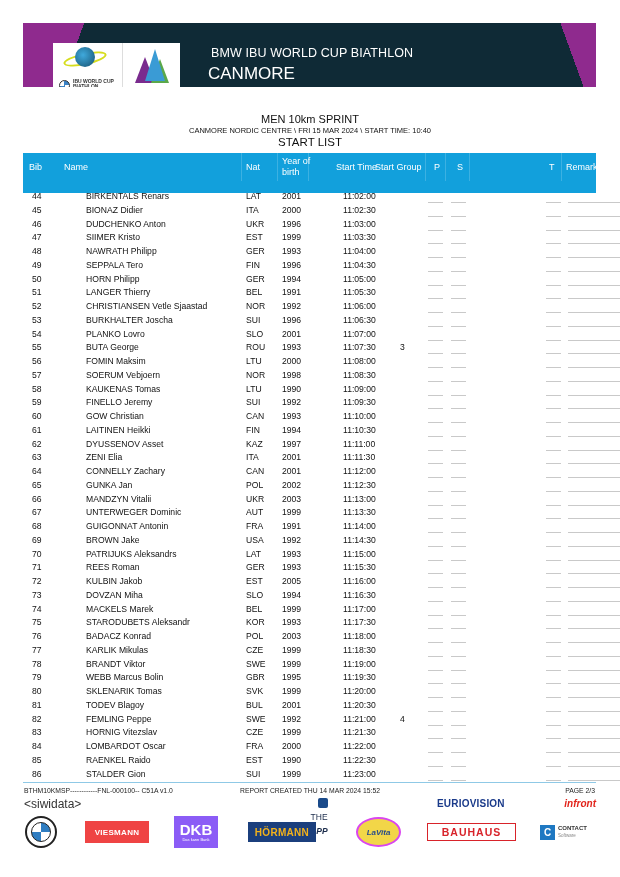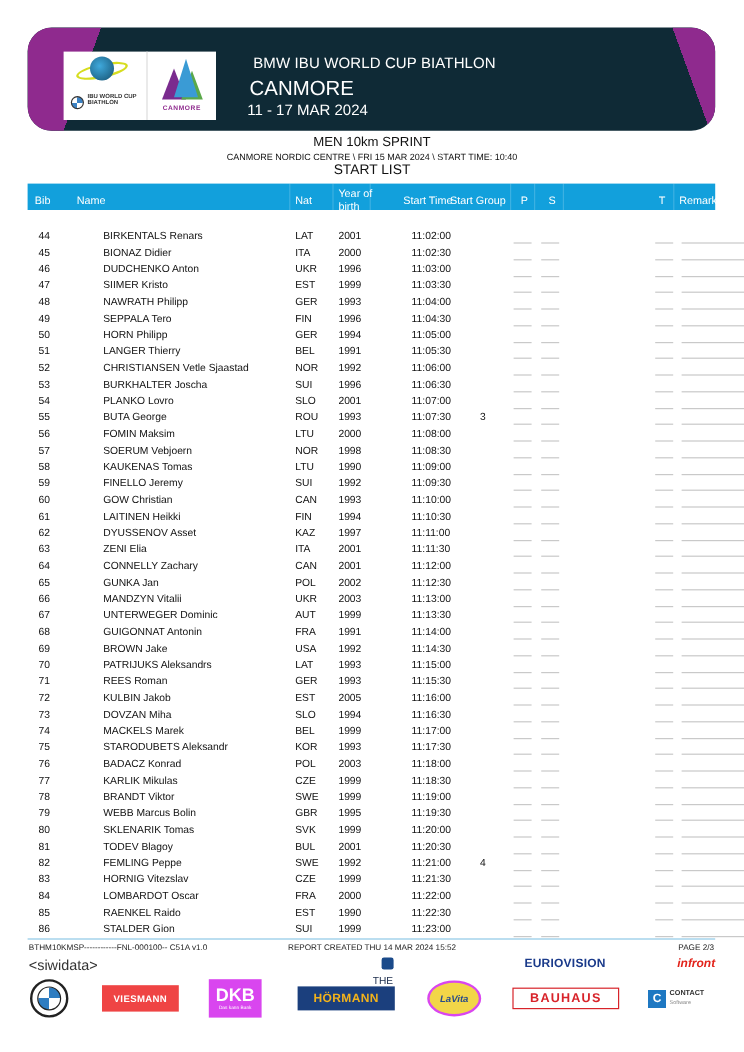--- a/index.html
+++ b/index.html
@@ -1,20 +1,20 @@
 <!DOCTYPE html>
 <html><head>
 <meta charset="utf-8">
 <style>
   * { box-sizing: border-box; margin: 0; padding: 0; }
   html, body { width: 620px; height: 877px; background: #ffffff; overflow: hidden; }
   body { font-family: "Liberation Sans", sans-serif; color: #222; position: relative; }
 
   
-  .banner { position: absolute; left: 23px; top: 23px; width: 573px; height: 86px; background: #0f2a36; overflow: hidden; border-radius: 20px; }
+  .banner { position: absolute; left: 23px; top: 23px; width: 573px; height: 64px; background: #0f2a36; overflow: hidden; }
   .banner .purple-left2 { position: absolute; left: 0; top: 0; width: 80px; height: 86px; background: linear-gradient(110deg, #8f2a8e 0 55%, transparent 55%); }
   .banner .purple-right { position: absolute; right: 0; top: 0; width: 40px; height: 86px; background: linear-gradient(250deg, #8f2a8e 0 50%, transparent 50%); }
   .logo-box { position: absolute; left: 30px; top: 20px; width: 127px; height: 57px; background: #fff; display: flex; }
   .logo-wc { width: 70px; height: 100%; position: relative; border-right: 1px solid #ddd; }
   .logo-wc .globe { position: absolute; left: 22px; top: 4px; width: 20px; height: 20px; border-radius: 50%; background: radial-gradient(circle at 40% 40%, #3fa9dc, #15506f); }
   .logo-wc .ring { position: absolute; left: 10px; top: 10px; width: 44px; height: 12px; border: 2px solid #d6dd1f; border-radius: 50%; transform: rotate(-12deg); }
   .logo-wc .bmw-mini { position: absolute; left: 6px; top: 37px; width: 11px; height: 11px; border-radius: 50%; border: 1px solid #333; background: conic-gradient(#3b82c4 0 25%, #fff 25% 50%, #3b82c4 50% 75%, #fff 75%); }
   .logo-wc .wc-text { position: absolute; left: 20px; top: 36px; font-size: 5px; line-height: 5px; color: #333; font-weight: bold; }
   .logo-cm { flex: 1; position: relative; }
   .logo-cm .mtn1 { position: absolute; left: 12px; top: 14px; width: 0; height: 0; border-left: 10px solid transparent; border-right: 10px solid transparent; border-bottom: 26px solid #7a2b8e; }
@@ -24,21 +24,21 @@
   .banner-title { position: absolute; left: 188px; top: 23px; color: #fff; font-size: 12.5px; letter-spacing: 0.1px; }
   .banner-city { position: absolute; left: 185px; top: 41px; color: #fff; font-size: 17px; }
   .banner-dates { position: absolute; left: 183px; top: 62px; color: #fff; font-size: 12.5px; }
 
   
   .t-event { position: absolute; left: 0; width: 620px; top: 113px; text-align: center; font-size: 11px; color: #111; }
   .t-venue { position: absolute; left: 0; width: 620px; top: 126px; text-align: center; font-size: 7.5px; color: #111; }
   .t-list { position: absolute; left: 0; width: 620px; top: 136px; text-align: center; font-size: 11.5px; color: #111; }
 
   
-  .thead { position: absolute; left: 23px; top: 153px; width: 573px; height: 22px; background: #12a0dc; color: #fff; font-size: 9px; }
+  .thead { position: absolute; left: 23px; top: 153px; width: 573px; height: 40px; background: #12a0dc; color: #fff; font-size: 9px; }
   .thead span { position: absolute; top: 0; height: 28px; display: flex; align-items: center; }
   .thead .sep { position: absolute; top: 0; width: 1px; height: 28px; background: rgba(255,255,255,0.18); }
 
   
   .rows { position: absolute; left: 23px; top: 190px; width: 573px; }
   .row { position: relative; height: 13.75px; font-size: 8.6px; color: #111; }
   .row span { position: absolute; top: 0; line-height: 13px; white-space: nowrap; }
   .row .bib { left: 9px; }
   .row .name { left: 41px; padding-left: 22px; }
   .row .nat { left: 223px; }
@@ -62,23 +62,23 @@
   .f-app .app-icon { width: 10px; height: 10px; background: #1a4a8a; border-radius: 2px; }
   .f-app b { font-style: italic; font-weight: bold; }
   .f-euro { position: absolute; left: 437px; top: 798px; font-size: 10px; color: #1a3a8a; font-weight: bold; letter-spacing: 0.2px; }
   .f-infront { position: absolute; right: 24px; top: 798px; font-size: 10px; color: #e2231a; font-weight: bold; font-style: italic; }
 
   .sponsors { position: absolute; left: 23px; top: 814px; width: 575px; height: 36px; }
   .sp { position: absolute; display: flex; align-items: center; justify-content: center; font-weight: bold; }
   .sp-bmw { left: 2px; top: 2px; width: 32px; height: 32px; border-radius: 50%; border: 2px solid #222; background: #fff; }
   .sp-bmw .inner { width: 20px; height: 20px; border-radius: 50%; background: conic-gradient(#2f7dc1 0 25%, #fff 25% 50%, #2f7dc1 50% 75%, #fff 75%); border: 1px solid #222; }
   .sp-vies { left: 62px; top: 7px; width: 64px; height: 22px; background: #ef4444; color: #fff; font-size: 8px; letter-spacing: 0.3px; }
-  .sp-dkb { left: 151px; top: 2px; width: 44px; height: 32px; background: #d946ef; color: #fff; font-size: 15px; flex-direction: column; line-height: 15px; }
+  .sp-dkb { left: 151px; top: 2px; width: 44px; height: 32px; background: #8b5cf6; color: #fff; font-size: 15px; flex-direction: column; line-height: 15px; }
   .sp-dkb small { font-size: 4px; font-weight: normal; line-height: 5px; }
-  .sp-hor { left: 225px; top: 8px; width: 81px; height: 20px; background: #1b3f7d; color: #f2b21b; font-size: 10px; letter-spacing: 0.3px; }
+  .sp-hor { left: 225px; top: 8px; width: 68px; height: 20px; background: #1b3f7d; color: #f2b21b; font-size: 10px; letter-spacing: 0.3px; }
   .sp-lav { left: 333px; top: 3px; width: 45px; height: 30px; border-radius: 50%; background: #f2d648; border: 2px solid #d946ef; color: #2a4d8a; font-size: 8px; font-style: italic; }
   .sp-bau { left: 404px; top: 9px; width: 89px; height: 18px; color: #d8232a; font-size: 10.5px; letter-spacing: 1px; border: 1px solid #d8232a; }
   .sp-con { left: 517px; top: 8px; width: 60px; height: 20px; justify-content: flex-start; gap: 3px; }
   .sp-con .c { width: 15px; height: 15px; background: #1e78c2; color: #fff; font-size: 10px; display: flex; align-items: center; justify-content: center; }
   .sp-con .txt { font-size: 6px; color: #333; line-height: 7px; }
   .sp-con .txt small { display: block; font-size: 4.5px; font-weight: normal; color: #888; }
 </style>
 </head>
 <body>
 

